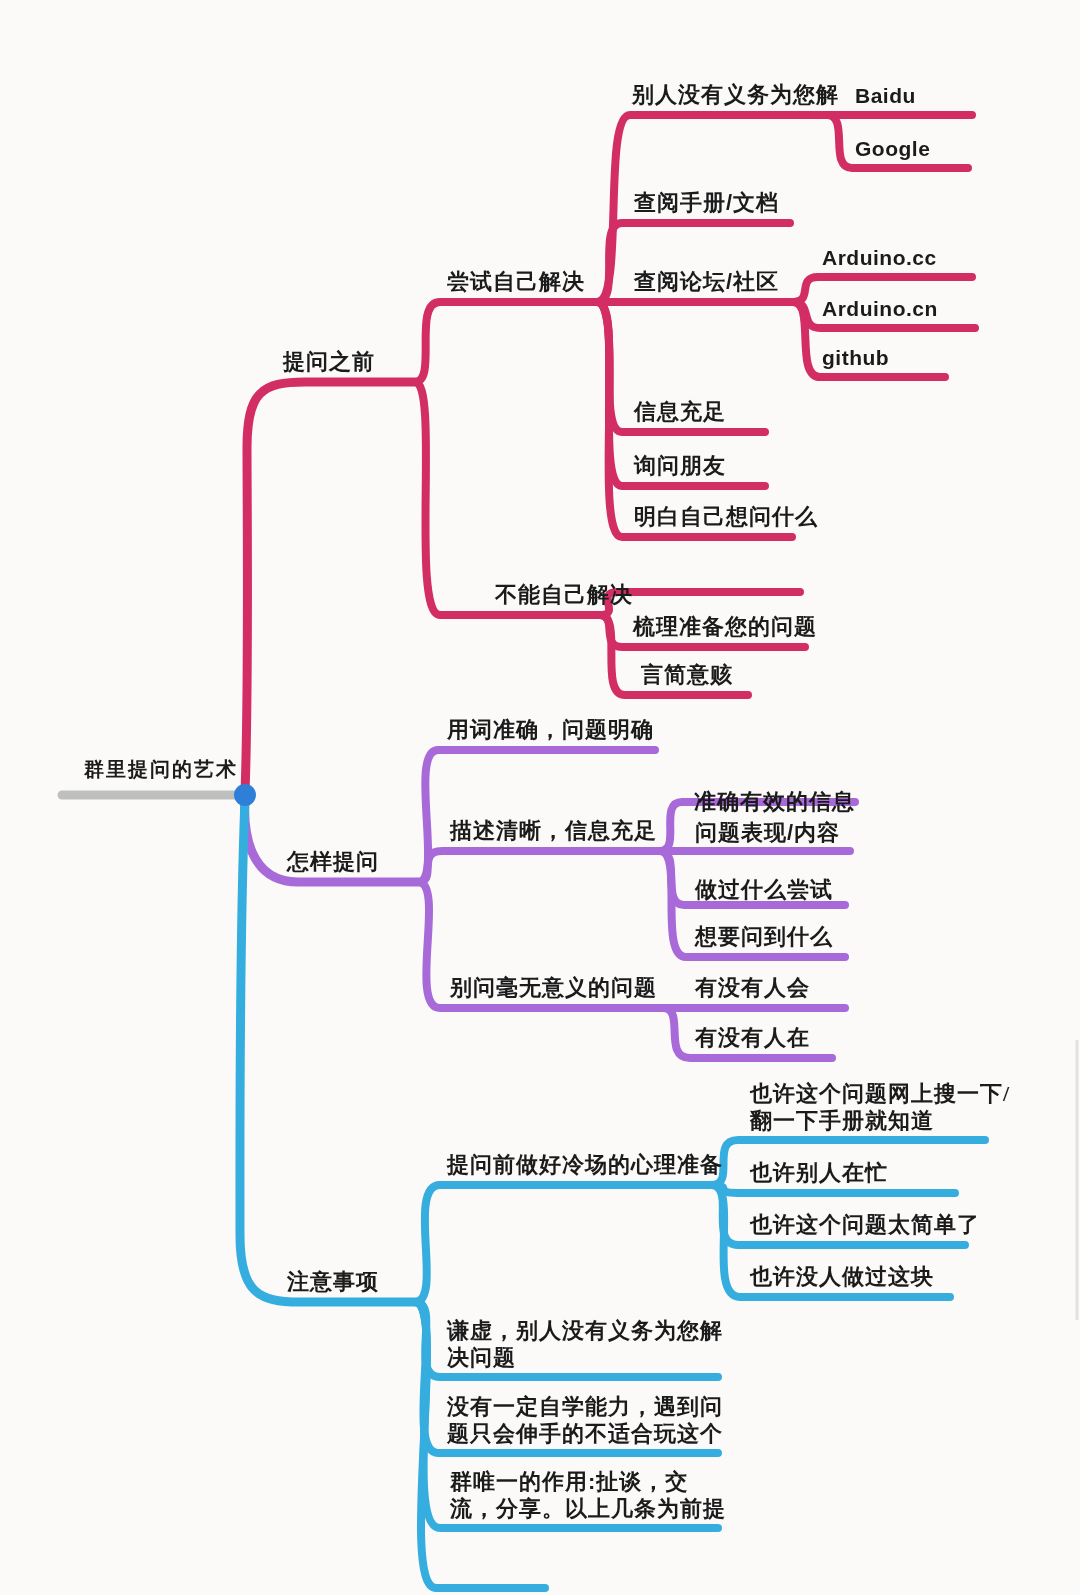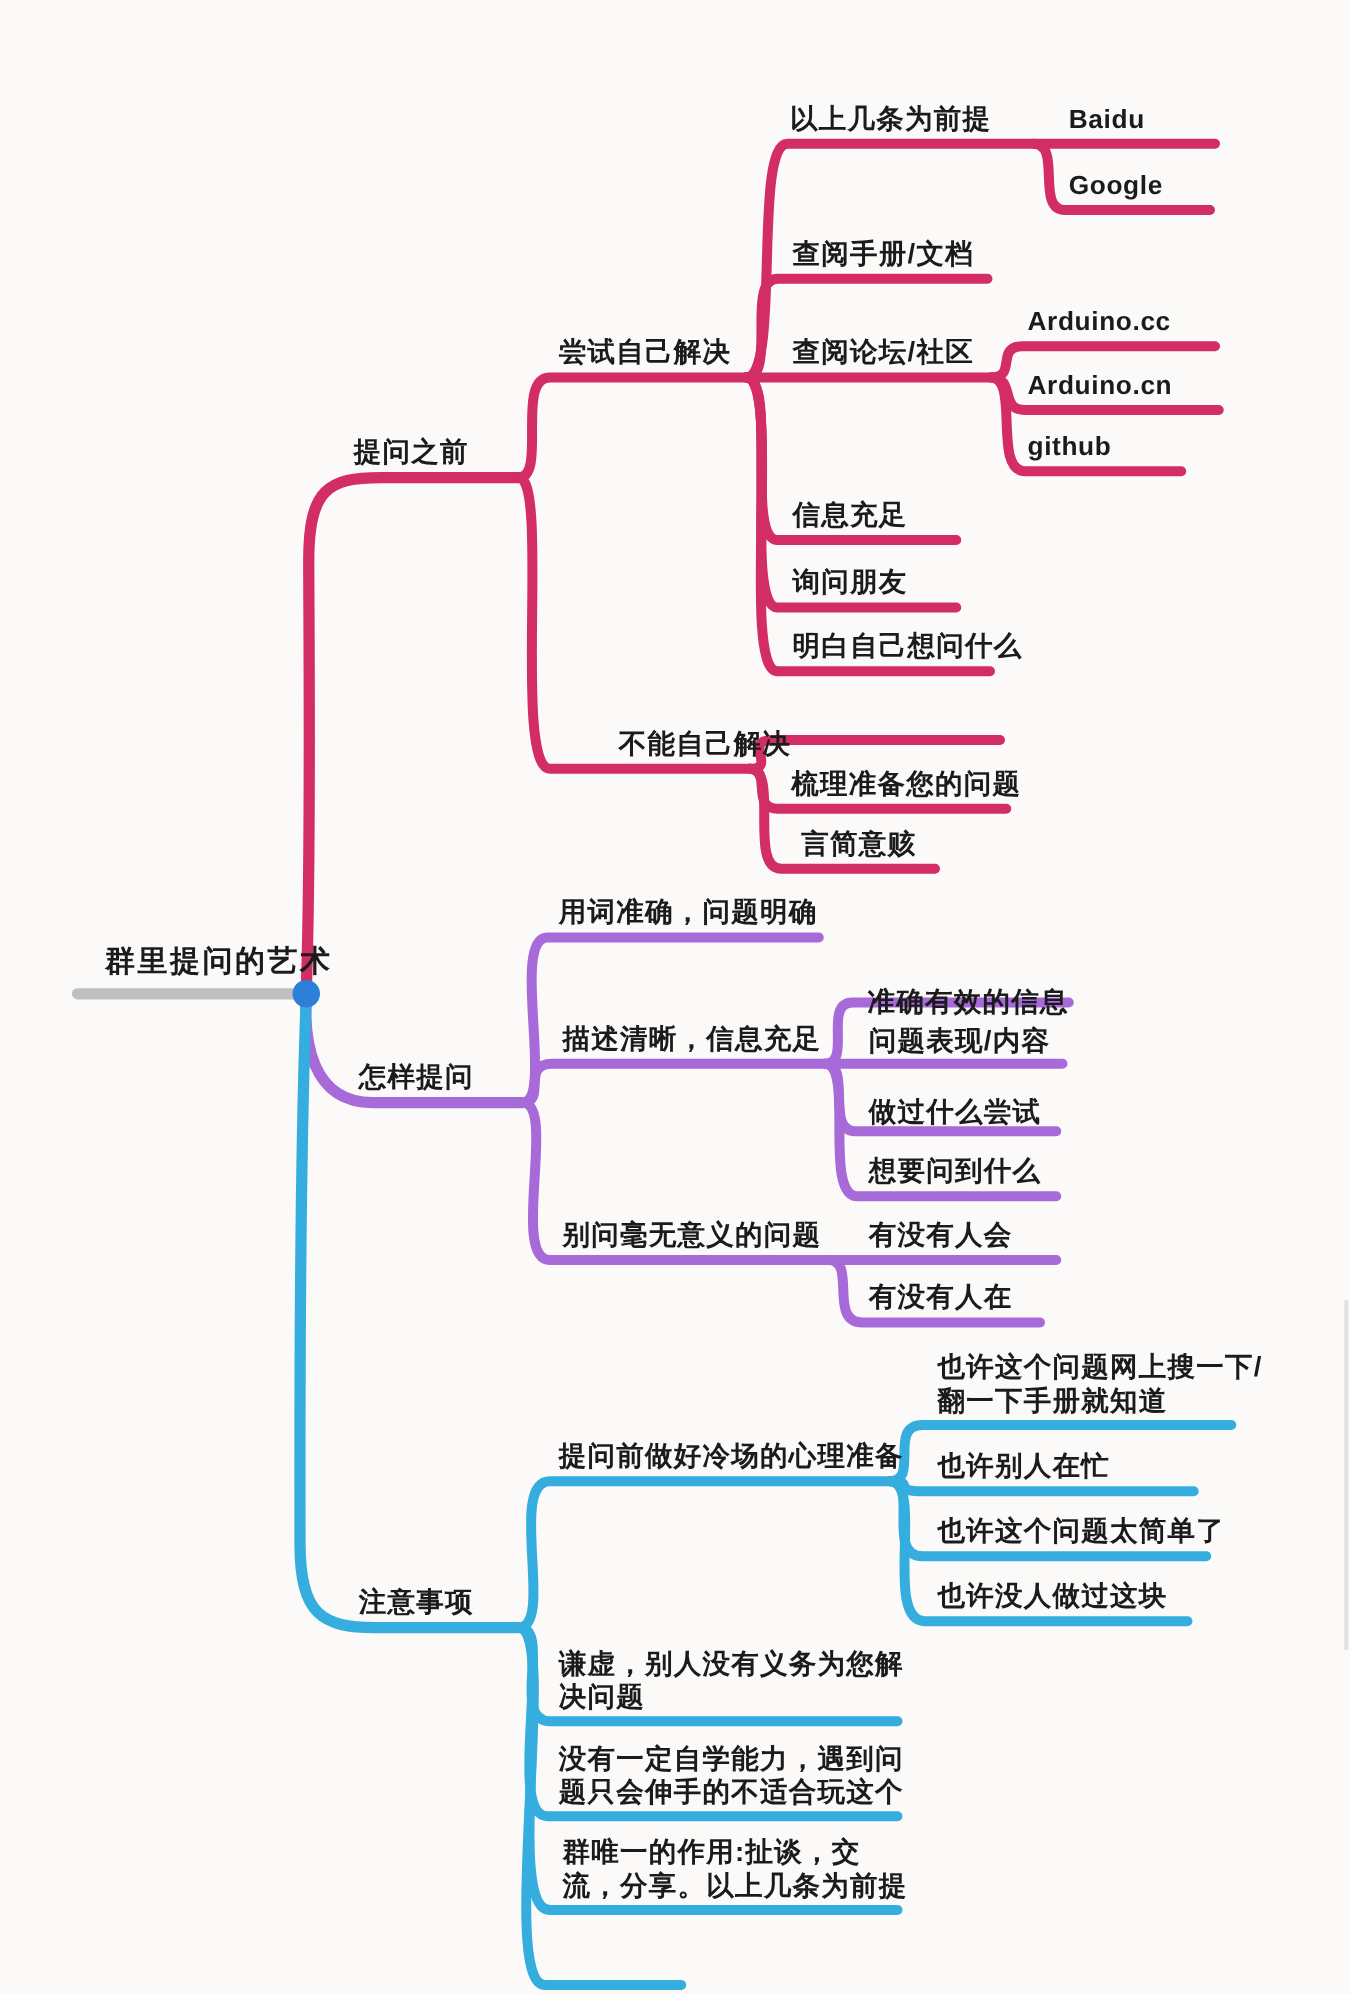--- a/index.html
+++ b/index.html
@@ -20,21 +20,21 @@
     position:absolute;
     font-weight:bold;
     font-size:22px;
     line-height:27px;
     letter-spacing:1px;
     color:var(--text,#1b1b1b);
     white-space:pre-line;
     width:320px;
   }
   .node.en{font-size:21px;letter-spacing:0.5px;}
-  .node.root-label{font-size:24px;letter-spacing:2px;}
+  .node.root-label{font-size:20px;letter-spacing:2px;}
 </style>
 </head>
 <body>
 
 <div class="canvas">
 
   <svg class="wires" viewBox="0 0 1080 1595">
 
     <path d="M 1077 1040 L 1077 1320" stroke="var(--edge_artifact)" stroke-width="3" fill="none"></path>
 
@@ -82,21 +82,21 @@
       <path d="M 415 1302 C 448 1302 398 1588 436 1588 L 545 1588"></path>
     </g>
 
     <circle cx="245" cy="795" r="11" fill="var(--dot)"></circle>
   </svg>
 
   <div class="node root-label" style="left:84px;top:756px;">群里提问的艺术</div>
 
   <div class="node" style="left:283px;top:348px;">提问之前</div>
   <div class="node" style="left:447px;top:268px;">尝试自己解决</div>
-  <div class="node" style="left:632px;top:81px;">以上几条为前提</div>
+  <div class="node" style="left:632px;top:81px;">别人没有义务为您解</div>
   <div class="node en" style="left:855px;top:82px;">Baidu</div>
   <div class="node en" style="left:855px;top:135px;">Google</div>
   <div class="node" style="left:634px;top:189px;">查阅手册/文档</div>
   <div class="node" style="left:634px;top:268px;">查阅论坛/社区</div>
   <div class="node en" style="left:822px;top:244px;">Arduino.cc</div>
   <div class="node en" style="left:822px;top:295px;">Arduino.cn</div>
   <div class="node en" style="left:822px;top:344px;">github</div>
   <div class="node" style="left:634px;top:398px;">信息充足</div>
   <div class="node" style="left:634px;top:452px;">询问朋友</div>
   <div class="node" style="left:634px;top:503px;">明白自己想问什么</div>
@@ -110,21 +110,21 @@
   <div class="node" style="left:694px;top:768px;margin-top:20px;">准确有效的信息</div>
   <div class="node" style="left:695px;top:819px;">问题表现/内容</div>
   <div class="node" style="left:695px;top:876px;">做过什么尝试</div>
   <div class="node" style="left:695px;top:923px;">想要问到什么</div>
   <div class="node" style="left:450px;top:974px;">别问毫无意义的问题</div>
   <div class="node" style="left:695px;top:974px;">有没有人会</div>
   <div class="node" style="left:695px;top:1024px;">有没有人在</div>
 
   <div class="node" style="left:287px;top:1268px;">注意事项</div>
   <div class="node" style="left:447px;top:1151px;">提问前做好冷场的心理准备</div>
-  <div class="node" style="left:750px;top:1080px;">也许这个问题网上搜一下/
+  <div class="node" style="left:750px;top:1080px;font-family:Liberation Serif, serif;">也许这个问题网上搜一下/
 翻一下手册就知道</div>
   <div class="node" style="left:750px;top:1159px;">也许别人在忙</div>
   <div class="node" style="left:750px;top:1211px;">也许这个问题太简单了</div>
   <div class="node" style="left:750px;top:1263px;">也许没人做过这块</div>
   <div class="node" style="left:447px;top:1317px;">谦虚，别人没有义务为您解
 决问题</div>
   <div class="node" style="left:447px;top:1393px;">没有一定自学能力，遇到问
 题只会伸手的不适合玩这个</div>
   <div class="node" style="left:450px;top:1468px;">群唯一的作用:扯谈，交
 流，分享。以上几条为前提</div>

